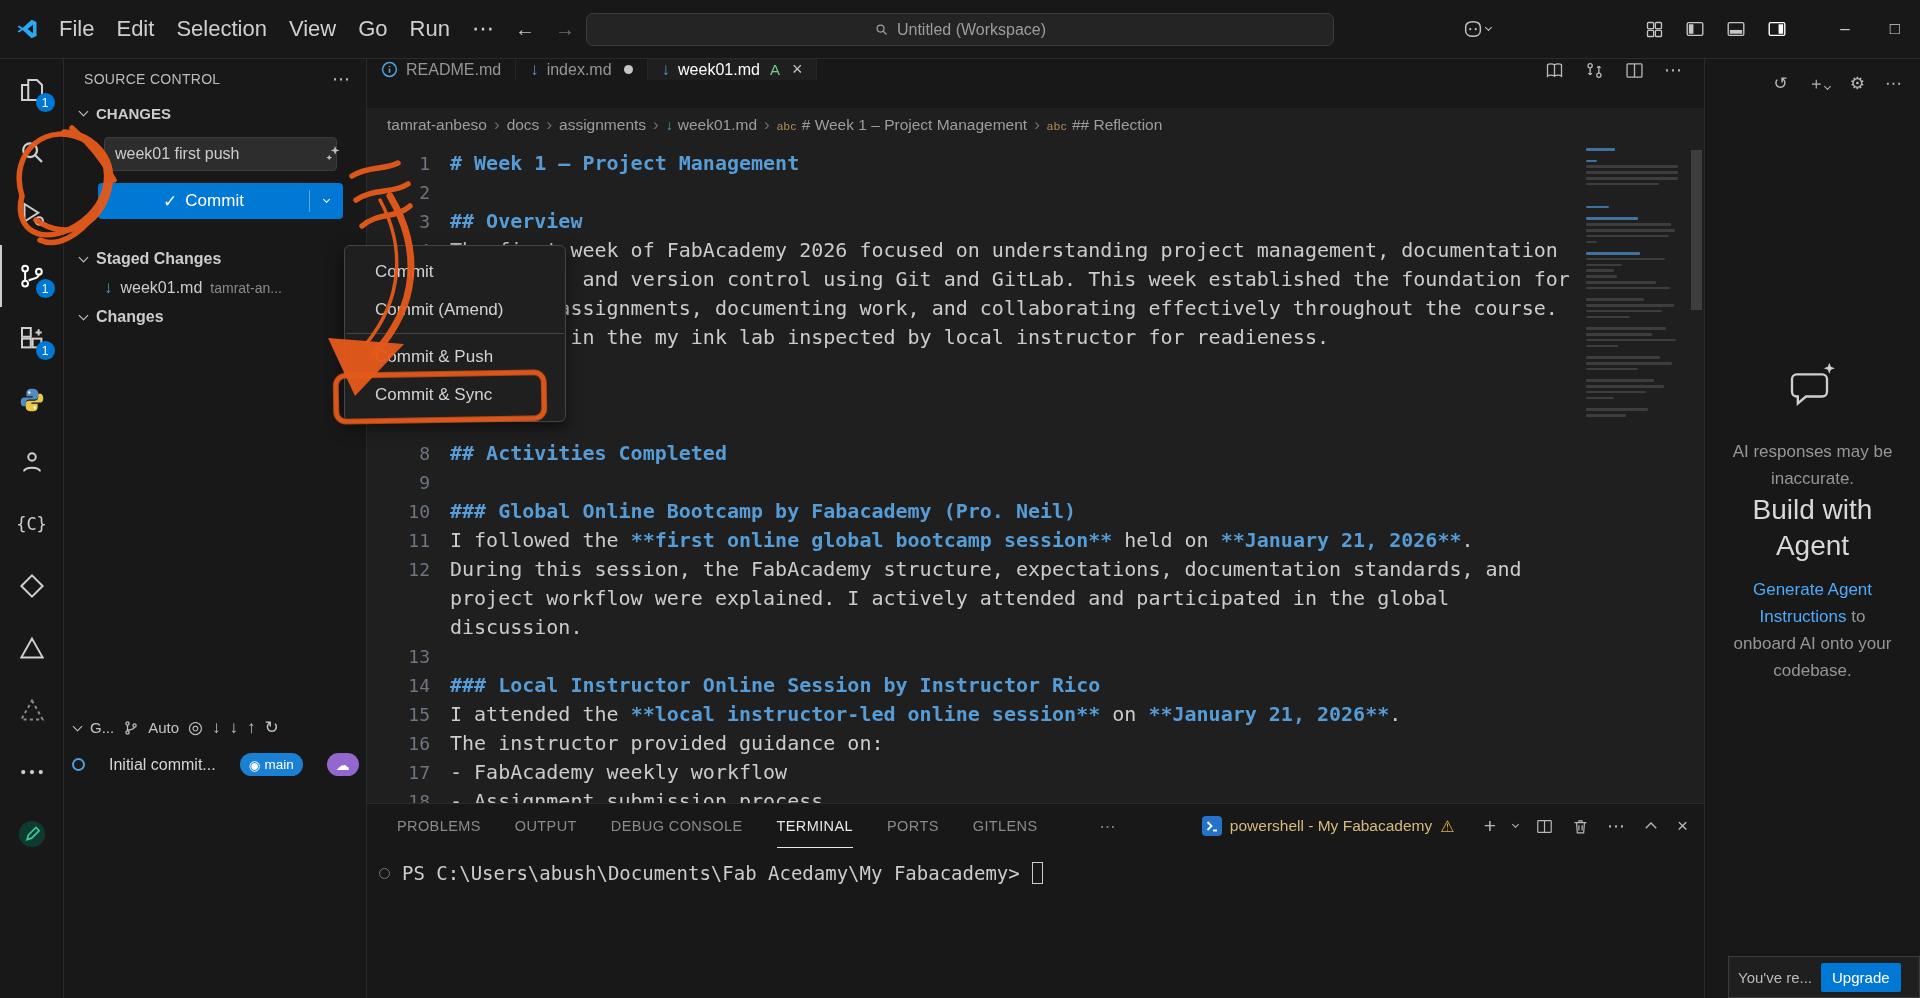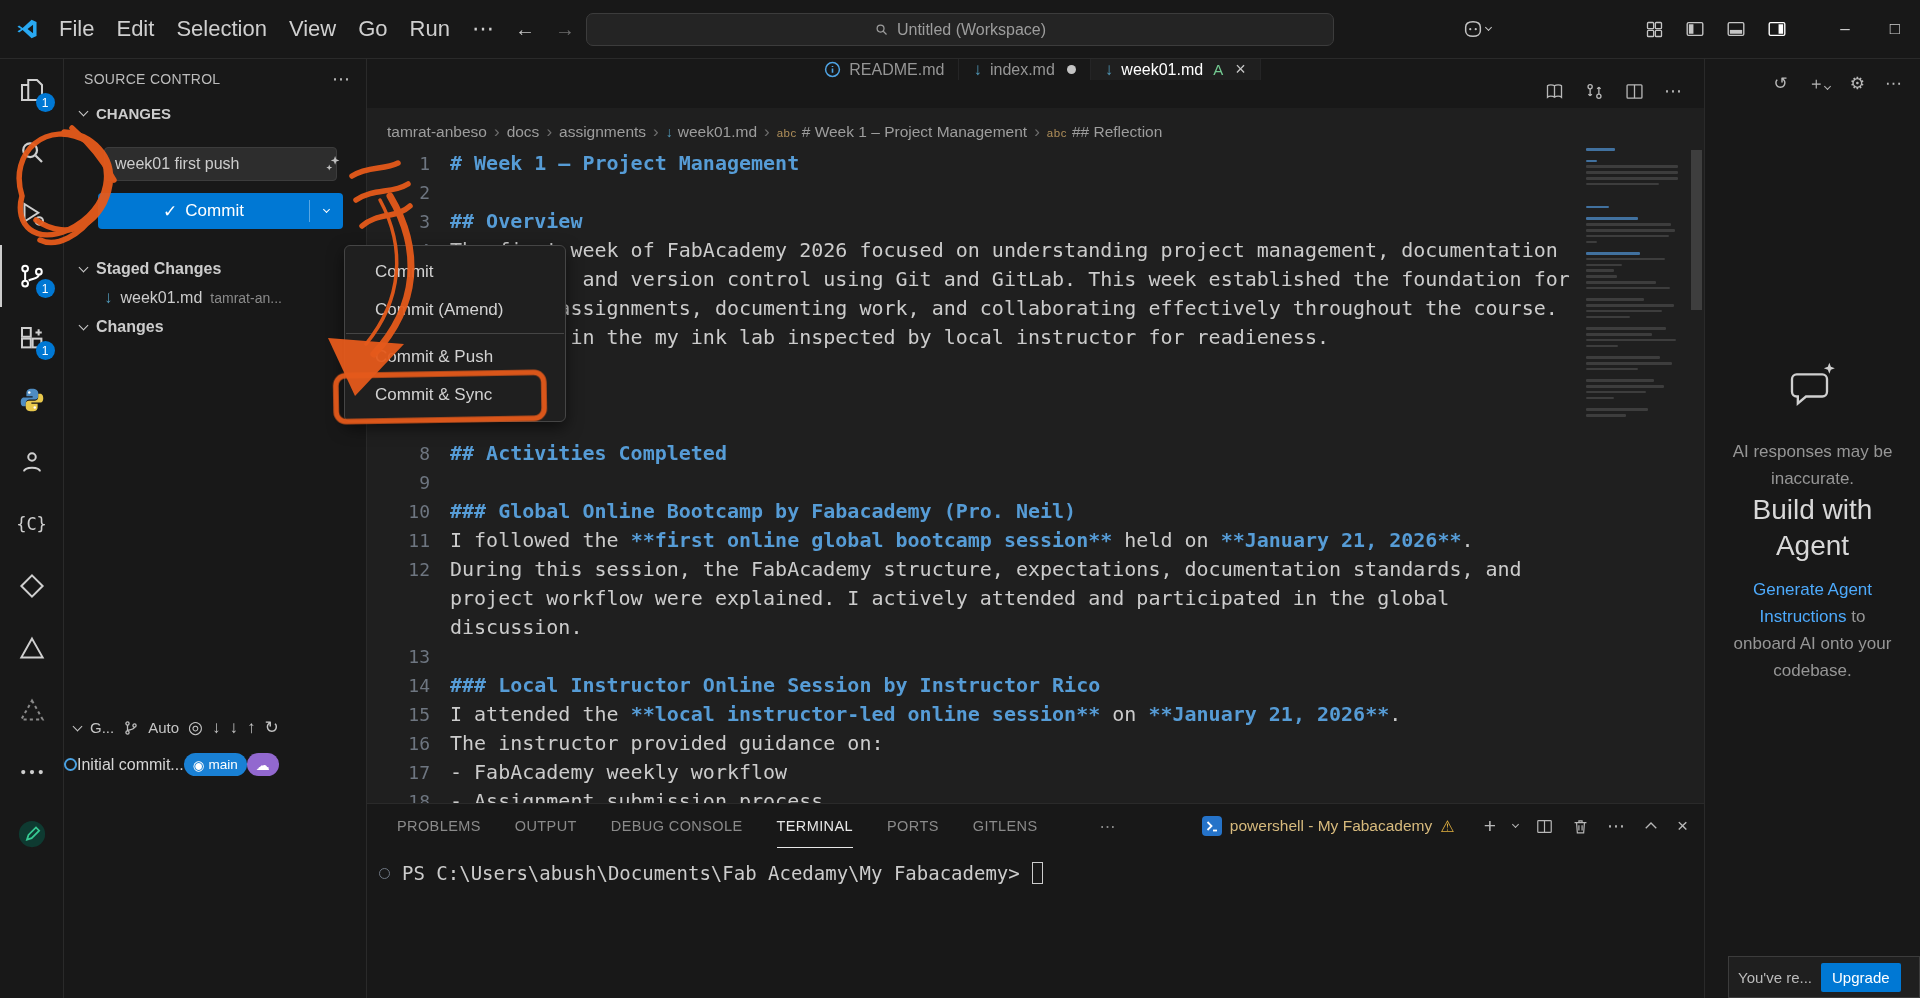--- a/index.html
+++ b/index.html
@@ -42,58 +42,58 @@
   
   #sidebar { position:absolute; left:64px; top:59px; width:303px; height:939px; background:#181818;
     border-right:1px solid #2a2a2a; z-index:3; }
   #sc-header { height:40px; display:flex; align-items:center; padding:0 16px 0 20px; }
   #sc-title { font-size:14px; color:#bcbcbc; letter-spacing:.3px; }
   #sc-more { margin-left:auto; color:#bcbcbc; font-size:18px; }
   .section-row { display:flex; align-items:center; gap:9px; padding:0 16px; height:28px;
     font-size:15px; color:#cccccc; }
   .section-row .lbl { font-weight:bold; }
   .section-row.sub .lbl { font-weight:600; font-size:16px; }
-  #commit-input-wrap { margin:20px 16px 0 40px; position:relative; }
+  #commit-input-wrap { margin:10px 16px 0 40px; position:relative; }
   #commit-input { width:233px; height:34px; background:#2d2d2d; border:1px solid #3c3c3c;
     border-radius:4px; color:#cccccc; font-size:16px; padding:0 34px 0 10px;
     font-family:"Liberation Sans", sans-serif; }
   #commit-sparkle { position:absolute; right:8px; top:8px; }
   #commit-btn { margin:12px 16px 0 34px; width:245px; height:36px; background:#0078d4; border-radius:4px;
     display:flex; align-items:center; color:#fff; font-size:17px; }
   #commit-btn .cb-main { flex:1; display:flex; align-items:center; justify-content:center; gap:8px; }
   #commit-btn .cb-chev { width:34px; height:22px; border-left:1px solid rgba(255,255,255,.35);
     display:flex; align-items:center; justify-content:center; }
   #staged-section { margin-top:26px; }
   .file-row { display:flex; align-items:center; gap:8px; padding-left:40px; height:30px; font-size:16px; }
   .file-desc { color:#8a8a8a; font-size:14px; white-space:nowrap; overflow:hidden; max-width:110px; }
   .mdarrow { color:#519aba; font-weight:bold; font-size:17px; }
   .mdarrow.sm { font-size:14px; }
   #git-actions { position:absolute; top:658px; left:10px; right:4px; display:flex; align-items:center;
     gap:9px; font-size:15px; color:#c5c5c5; }
   #git-actions .gi { font-size:17px; }
-  #git-commit-row { position:absolute; top:694px; left:0; right:4px; display:flex; align-items:center; gap:0;text-align:center; }
+  #git-commit-row { position:absolute; top:694px; left:8px; right:4px; display:flex; align-items:center; gap:24px;text-align:center; }
   #commit-node { width:13px; height:13px; border:2px solid #4aa0e0; border-radius:50%; }
   #last-commit { font-size:16px; color:#d6d6d6; white-space:nowrap; overflow:hidden; max-width:118px; }
   .pill { height:23px; border-radius:12px; display:flex; align-items:center; gap:4px; padding:0 9px;
     color:#fff; font-size:13.5px; }
   #branch-pill { background:#1980d4; }
   #cloud-pill { background:#9268cf; font-size:14px; }
 
   
   #center { position:absolute; left:367px; top:59px; width:1337px; height:939px; background:#1f1f1f;
     display:flex; flex-direction:column; }
-  #tabbar { height:49px; background:#181818; display:flex; align-items:center;flex-direction:column; }
+  #tabbar { height:49px; background:#181818; display:flex; align-items:flex-start; }
   .tab { display:flex; align-items:center; gap:8px; padding:0 14px; font-size:16px; color:#969696;
     background:#181818; border-right:1px solid #252526; }
   .tab.active { background:#1f1f1f; color:#ffffff; }
   .tab-close { color:#c5c5c5; font-size:18px; margin-left:4px; }
   .git-a { color:#73c991; font-size:15px; margin-left:2px; }
   .mod-dot { width:9px; height:9px; border-radius:50%; background:#c4c4c4; margin-left:4px; }
   #tab-actions { margin-left:auto; display:flex; align-items:center; gap:19px; padding-right:22px; color:#b8b8b8; }
-  #breadcrumbs { height:34px; display:flex; align-items:flex-end; gap:7px; padding-left:20px;
+  #breadcrumbs { height:34px; display:flex; align-items:center; gap:7px; padding-left:20px;
     font-size:15.5px; color:#9d9d9d; background:#1f1f1f; }
   .crumb { display:flex; align-items:center; gap:5px; }
   .crumb-sep { color:#6e6e6e; font-size:17px; }
   .abc { font-size:11.5px; color:#b08f5a; letter-spacing:.5px; margin-top:2px; }
 
   
   #editor { position:relative; flex:1; overflow:hidden; }
   #elines { padding-top:7px; }
   .erow { display:flex; height:29px; line-height:29px; font-family:"DejaVu Sans Mono", monospace; }
   .ln { width:63px; text-align:right; color:#6e7681; font-size:18px; flex:none; }

